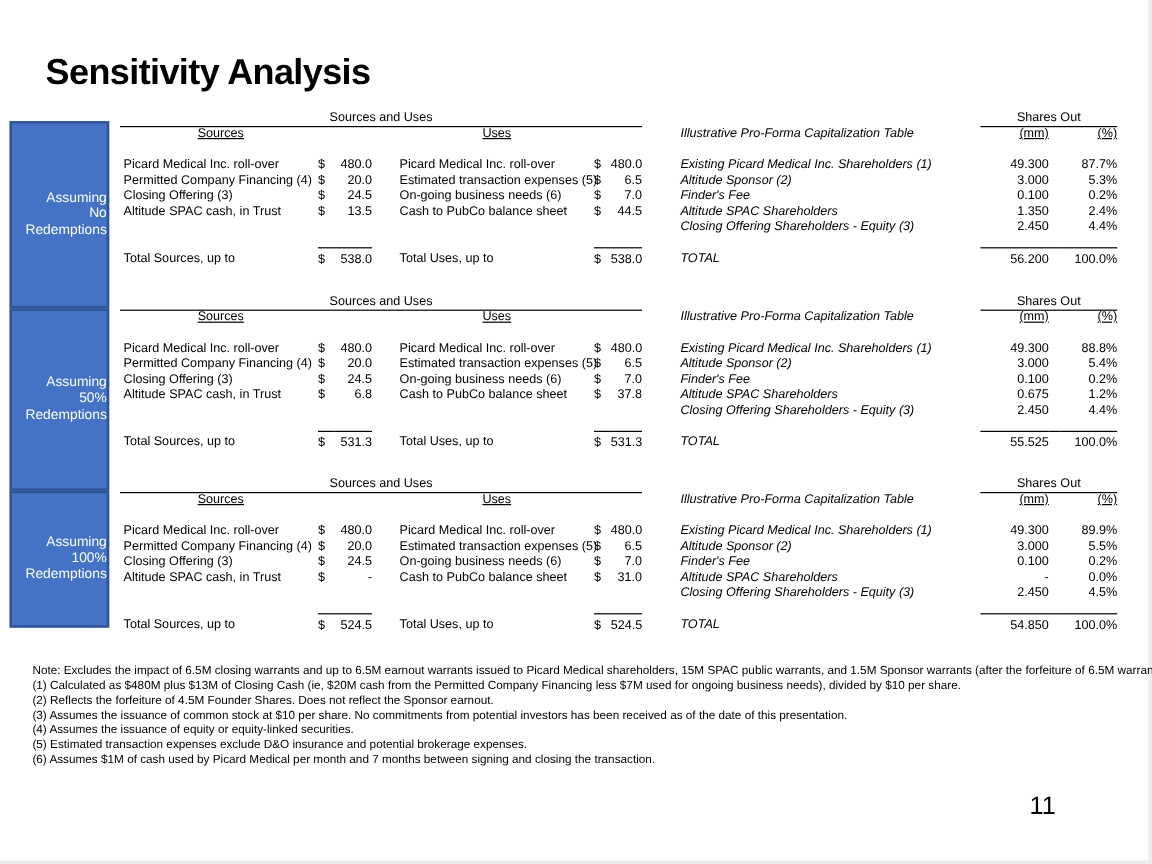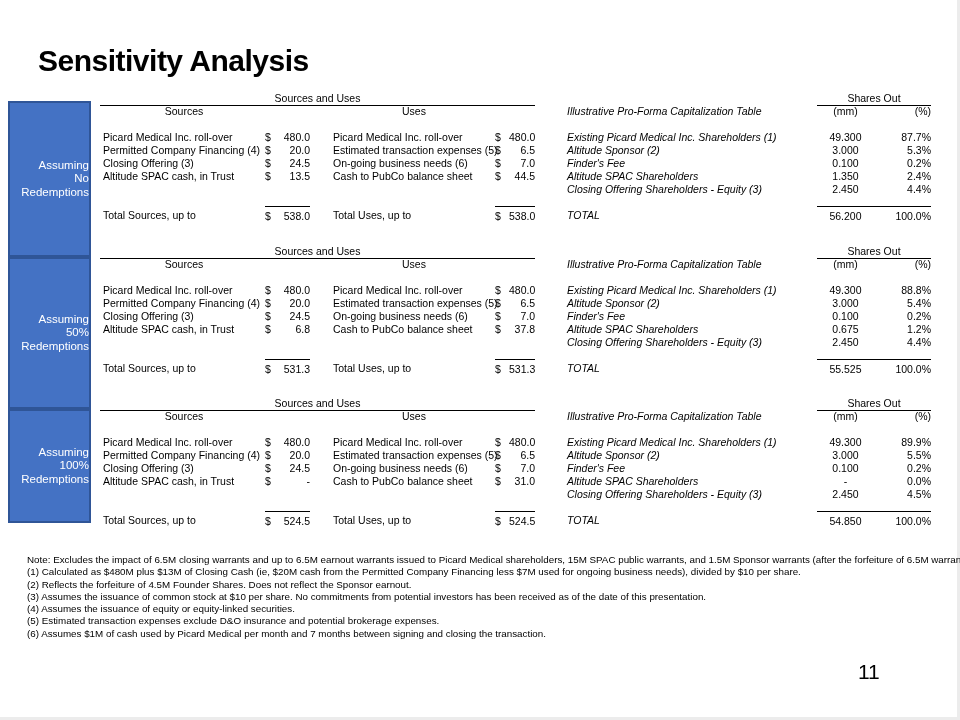--- a/index.html
+++ b/index.html
@@ -18,33 +18,33 @@
   .section{position:absolute;left:100px;width:831px;}
   .grid-row{display:grid;grid-template-columns:165px 14px 31px 23px 162px 14px 26px 32px 250px 57px 10px 47px;
             height:13px;line-height:13px;font-size:10.5px;}
   .grid-row>div{white-space:nowrap;overflow:visible;}
   .spacer13{height:13px;}
   .spacer10{height:10px;}
   .total-row{height:18px;}
   .total-row>div{padding-top:3px;line-height:13px;}
   .tline{border-top:1.5px solid #000;}
   .b-bot{border-bottom:1.5px solid #000;}
-  .u{}
+  .u{text-decoration:underline;}
   .ta-c{text-align:center;}
   .ta-r{text-align:right;}
   .span-su{grid-column:1/8;}
   .span-so{grid-column:10/13;text-align:center;}
   .c1{grid-column:1;padding-left:3px;}
   .c2{grid-column:2;}
   .c3{grid-column:3;}
   .c5{grid-column:5;}
   .c6{grid-column:6;}
   .c7{grid-column:7;}
   .c9{grid-column:9;font-style:italic;}
-  .c10{grid-column:10;text-align:center;}
+  .c10{grid-column:10;}
   .c11{grid-column:11;}
   .c12{grid-column:12;}
 
   .notes{position:absolute;left:27px;top:554px;font-size:9.8px;line-height:12.3px;}
   .notes>div{white-space:nowrap;}
 </style>
 </head>
 <body>
 
 <div class="page">

